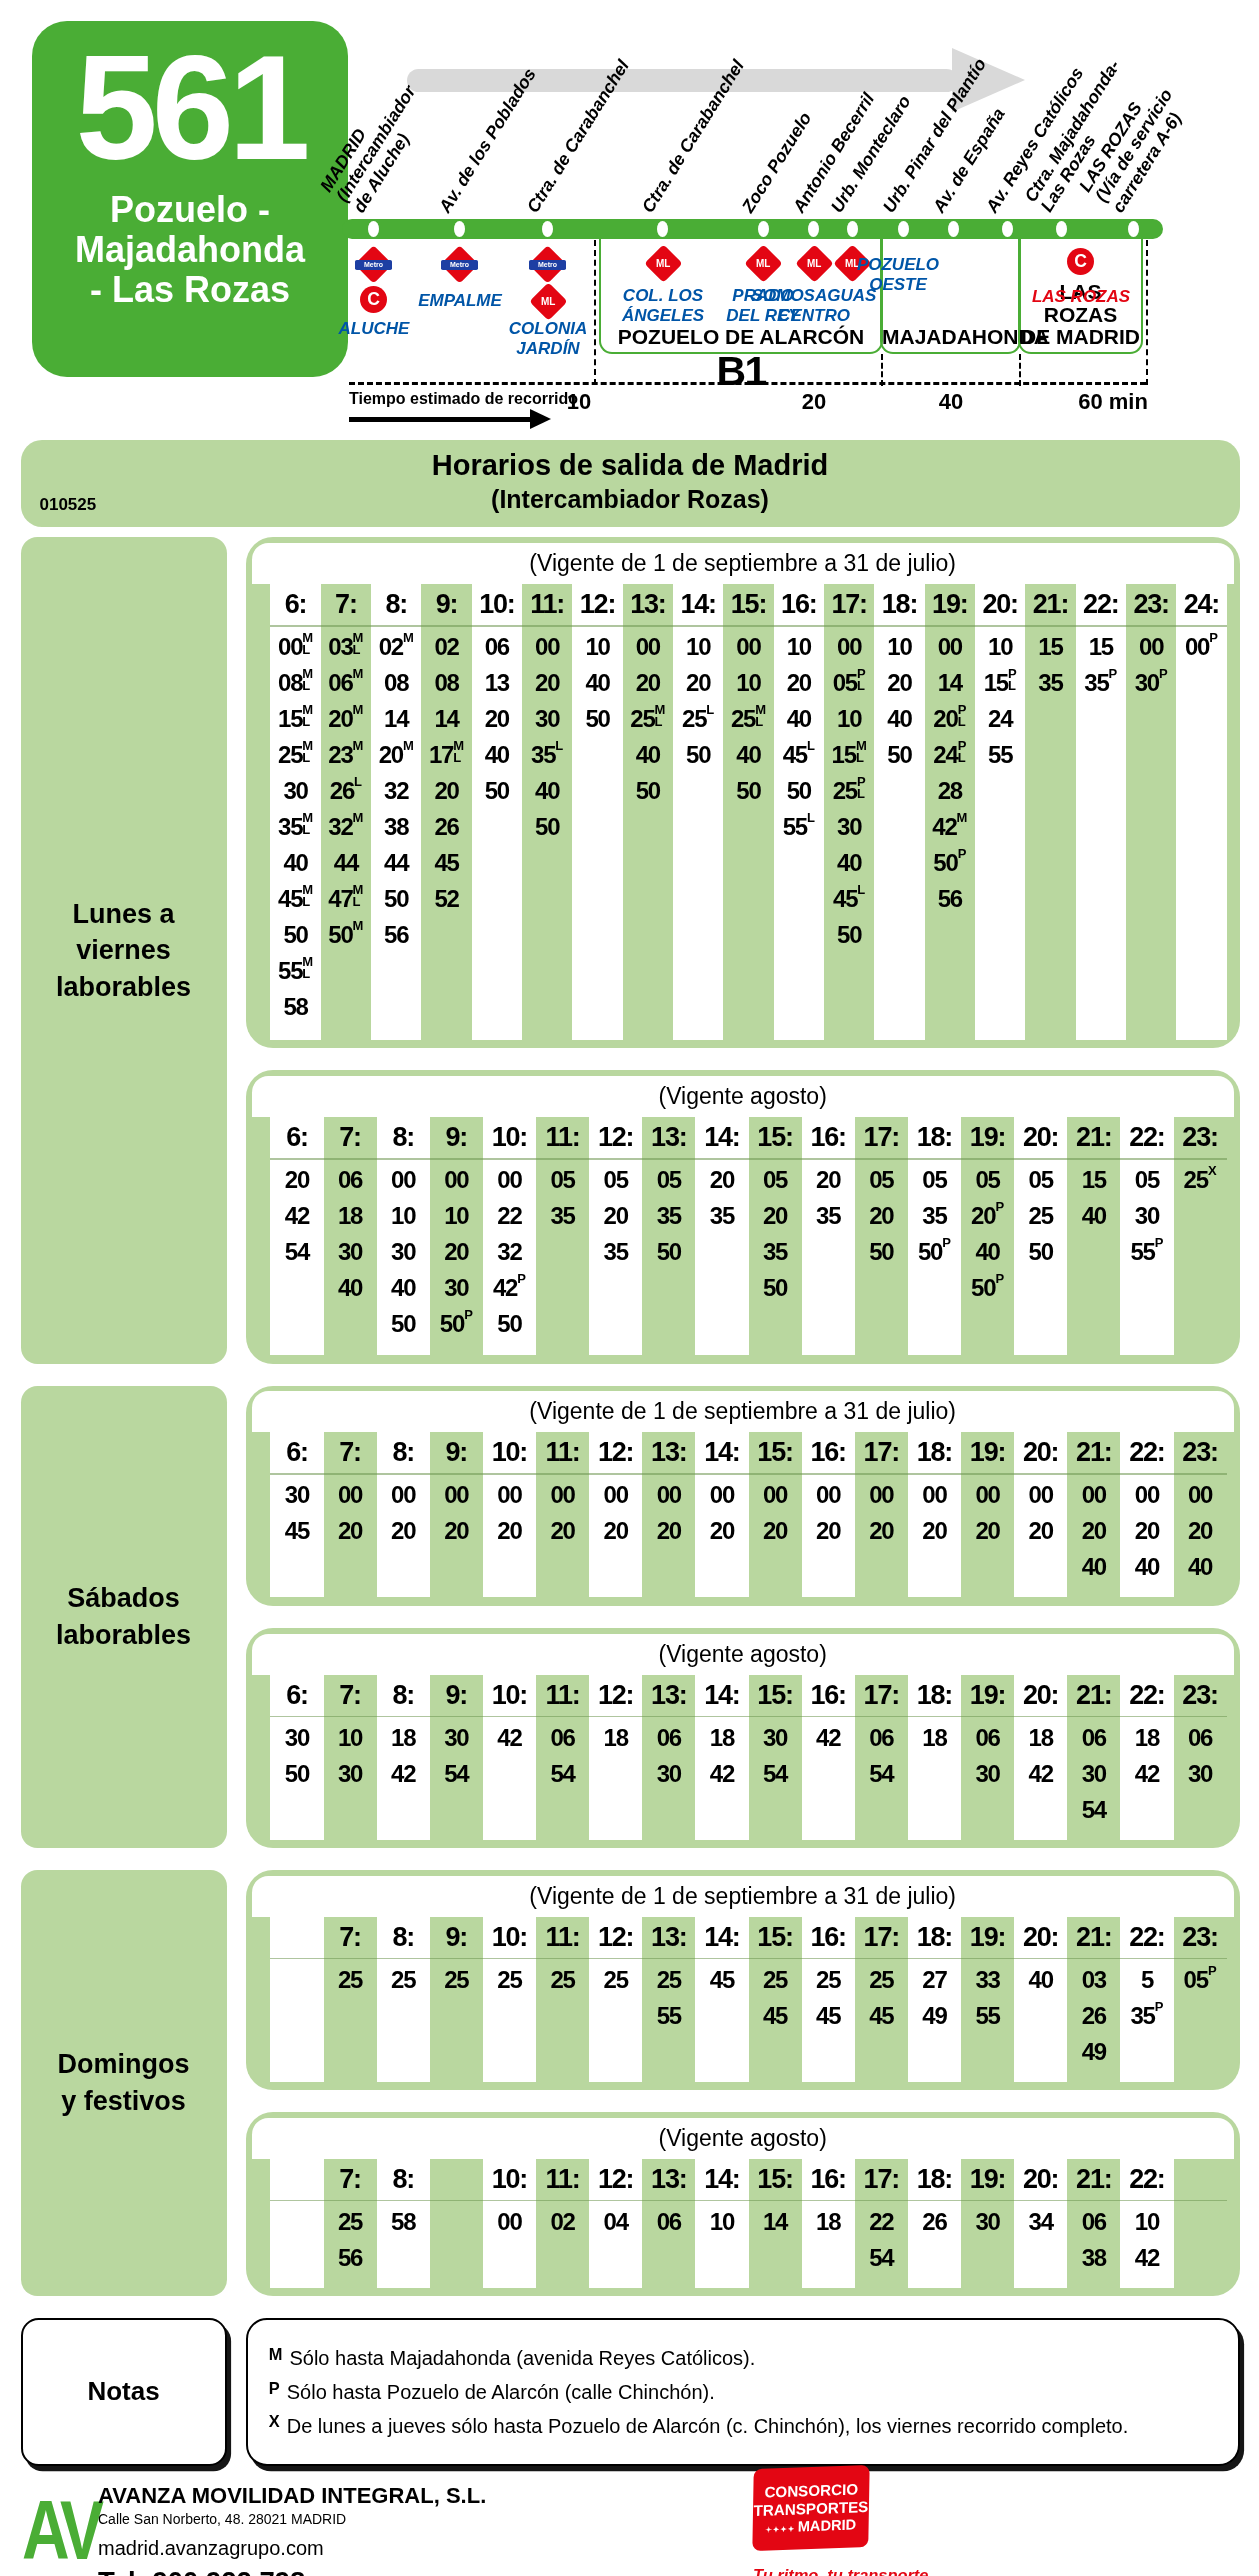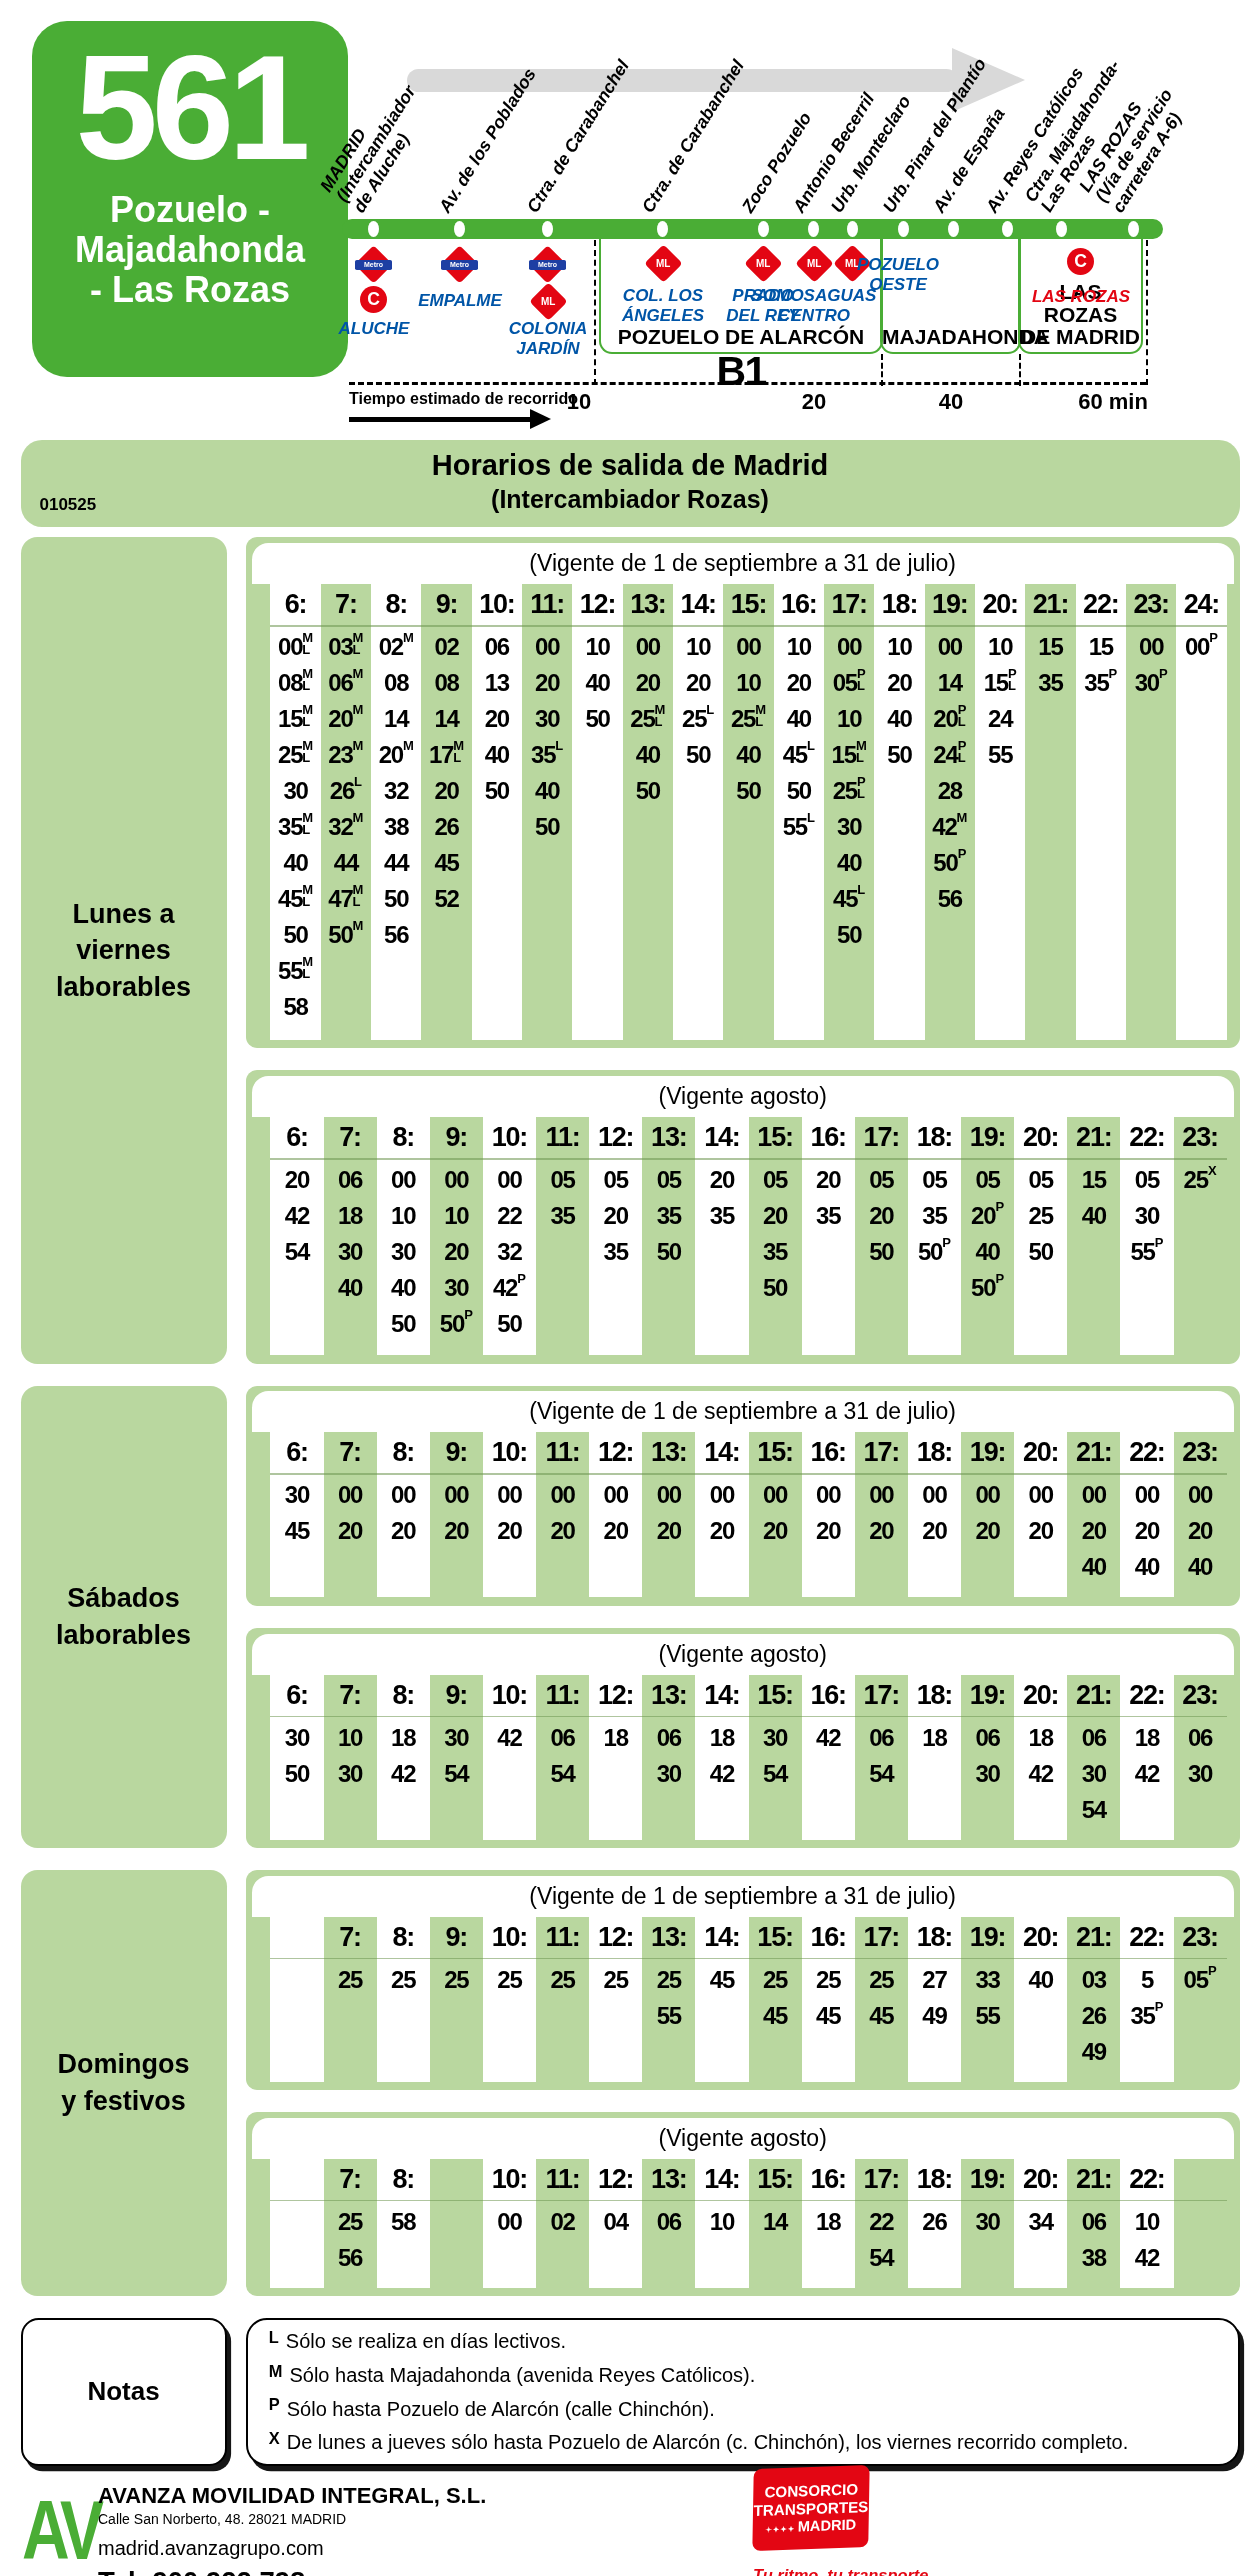--- a/index.html
+++ b/index.html
@@ -62,21 +62,21 @@
   .title-code{position:absolute;left:19px;bottom:11.7px;font-size:17px;font-weight:700;}
   .title-l1{font-size:29px;font-weight:700;padding-top:9.4px;}
   .title-l2{font-size:25px;font-weight:700;margin-top:2.3px;}
   
   .sections{margin:0 20.5px;display:flex;flex-direction:column;gap:22px;}
   .section{display:flex;gap:19.3px;align-items:stretch;}
   .sec-label{width:206px;flex:none;background:var(--lgreen);border-radius:16.4px;display:flex;
              align-items:center;justify-content:center;text-align:center;
              font-size:27px;font-weight:700;line-height:1.35;}
   .cards{flex:1;display:flex;flex-direction:column;gap:22px;}
-  .card{background:var(--lgreen);border-radius:11px;overflow:hidden;padding-bottom:8.2px;}
+  .card{background:var(--lgreen);border-radius:27px;overflow:hidden;padding-bottom:8.2px;}
   .caption{margin:5.9px 5.9px 0 5.9px;height:41px;background:#fff;border-radius:16.4px 16.4px 0 0;
            display:flex;align-items:center;justify-content:center;font-size:23px;}
   .cols{position:relative;display:flex;margin:0 13px 0 24.6px;}
   .cols:before{content:"";position:absolute;left:0;right:0;top:41px;height:1.8px;
                background:rgba(110,150,80,.55);z-index:5;}
   .col{flex:1;display:flex;flex-direction:column;align-items:center;}
   .col.even{background:#fff;}
   .hh{height:41px;display:flex;align-items:center;font-size:27px;font-weight:700;letter-spacing:-1.2px;}
   .mins{padding-top:7px;width:100%;}
   .mc{display:flex;justify-content:center;align-items:flex-start;height:36px;}
@@ -1795,21 +1795,20 @@
           </div>
         </div>
       </div>
     </div>
 
   <div class="notes-row">
     <div class="notes-label">
       <span>Notas</span>
     </div>
     <div class="notes-card" id="notes-card">
-        <div class="note-line"><span class="nk">L</span><span class="nt">Sólo se realiza en días lectivos.</span></div>
         <div class="note-line"><span class="nk">M</span><span class="nt">Sólo hasta Majadahonda (avenida Reyes Católicos).</span></div>
         <div class="note-line"><span class="nk">P</span><span class="nt">Sólo hasta Pozuelo de Alarcón (calle Chinchón).</span></div>
         <div class="note-line"><span class="nk">X</span><span class="nt">De lunes a jueves sólo hasta Pozuelo de Alarcón (c. Chinchón), los viernes recorrido completo.</span></div>
       </div>
   </div>
 
   <div class="footer">
     <div class="av-logo">AV</div>
     <div class="f-company">AVANZA MOVILIDAD INTEGRAL, S.L.</div>
     <div class="f-address">Calle San Norberto, 48. 28021 MADRID</div>

